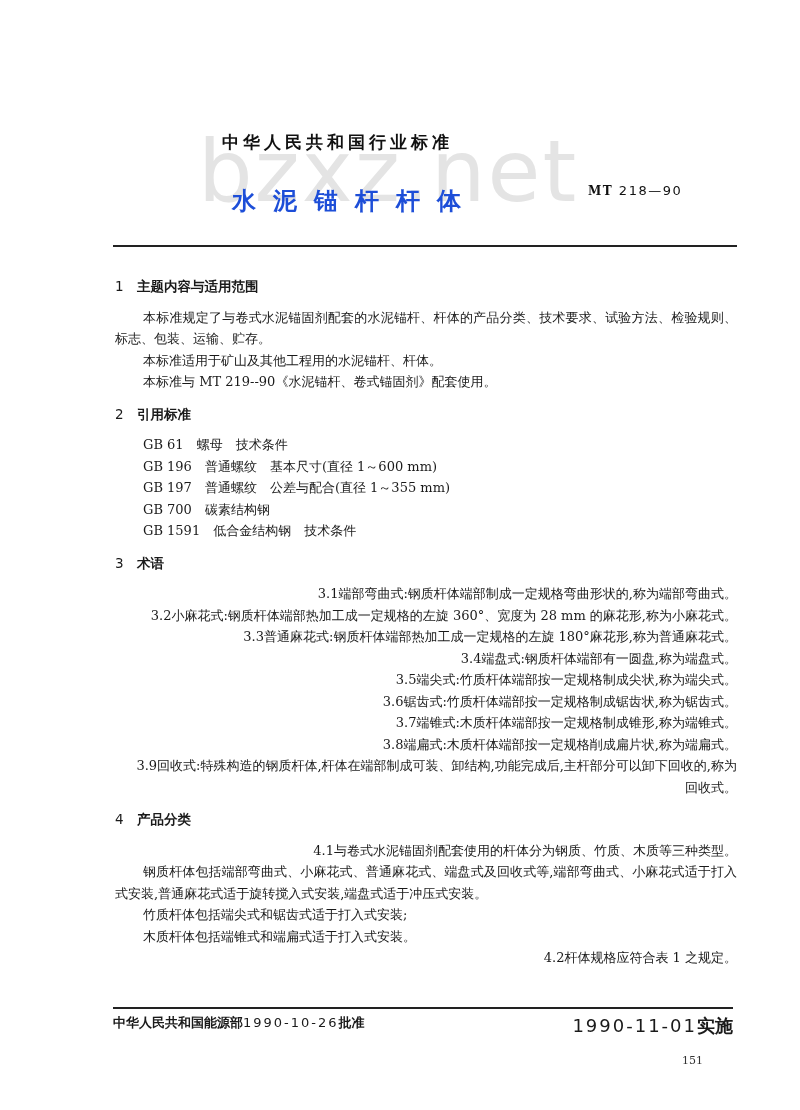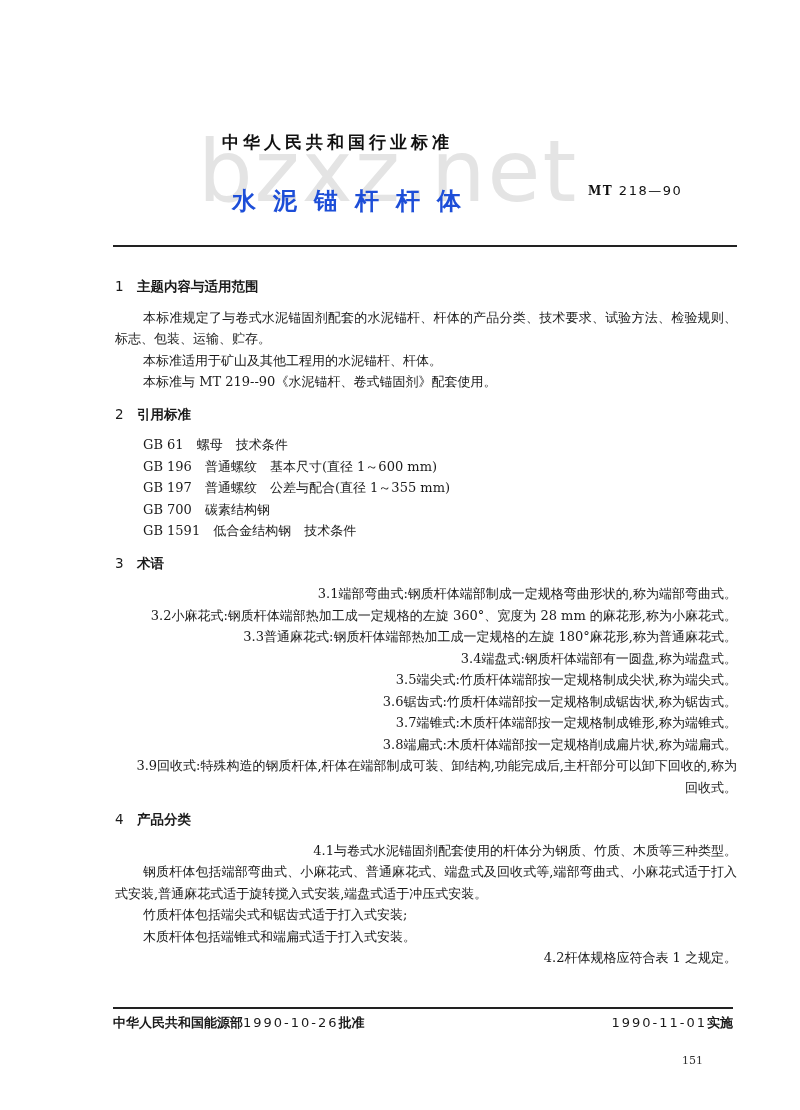--- a/index.html
+++ b/index.html
@@ -38,21 +38,21 @@
   .item .num { display: inline-block; width: 33px; }
   .sec { margin-bottom: 11px; }
   .rule-bot { position: absolute; left: 113px; top: 1007px; width: 620px; height: 2px; background: #222; }
   .foot-left {
     position: absolute; left: 113px; top: 1014px;
     font-family: "DejaVu Sans", "Liberation Sans", sans-serif; font-weight: bold; font-size: 13px;
   }
   .foot-left .date, .foot-right .date { letter-spacing: 2px; font-weight: normal; }
   .foot-right {
     position: absolute; right: 67px; top: 1014px;
-    font-family: "DejaVu Sans", "Liberation Sans", sans-serif; font-weight: bold; font-size: 13px;
+    font-family: "DejaVu Sans", "Liberation Sans", sans-serif; font-weight: bold; font-size: 18px;
   }
   .page-num { position: absolute; left: 682px; top: 1054px; font-size: 11px; color: #333; }
 </style>
 </head>
 <body>
 
 <div class="watermark">bzxz.net</div>
 
 <div class="hdr-org">中华人民共和国行业标准</div>
 <div class="hdr-code">

